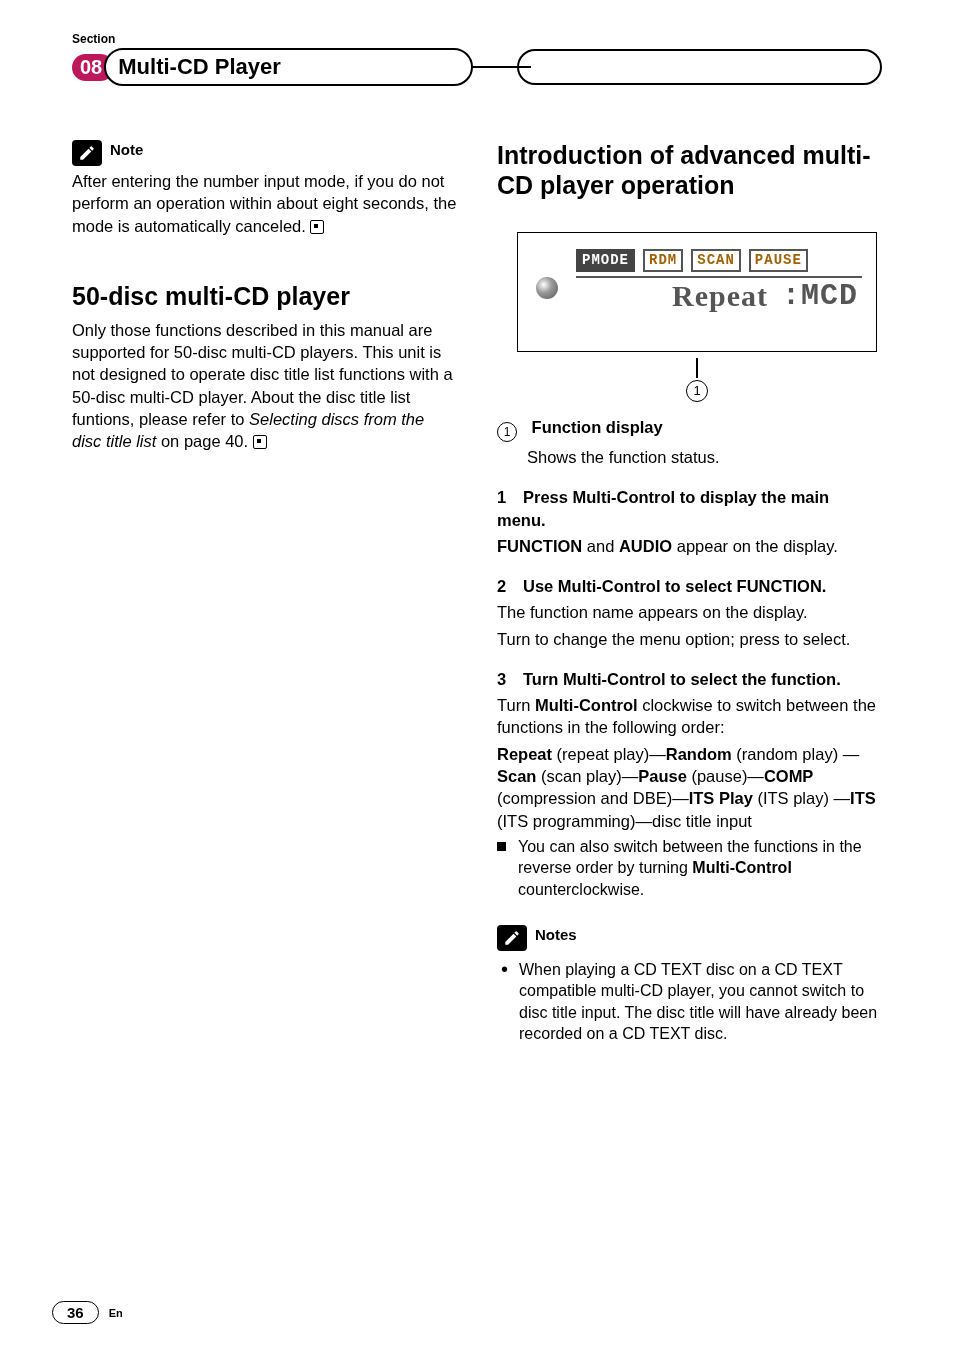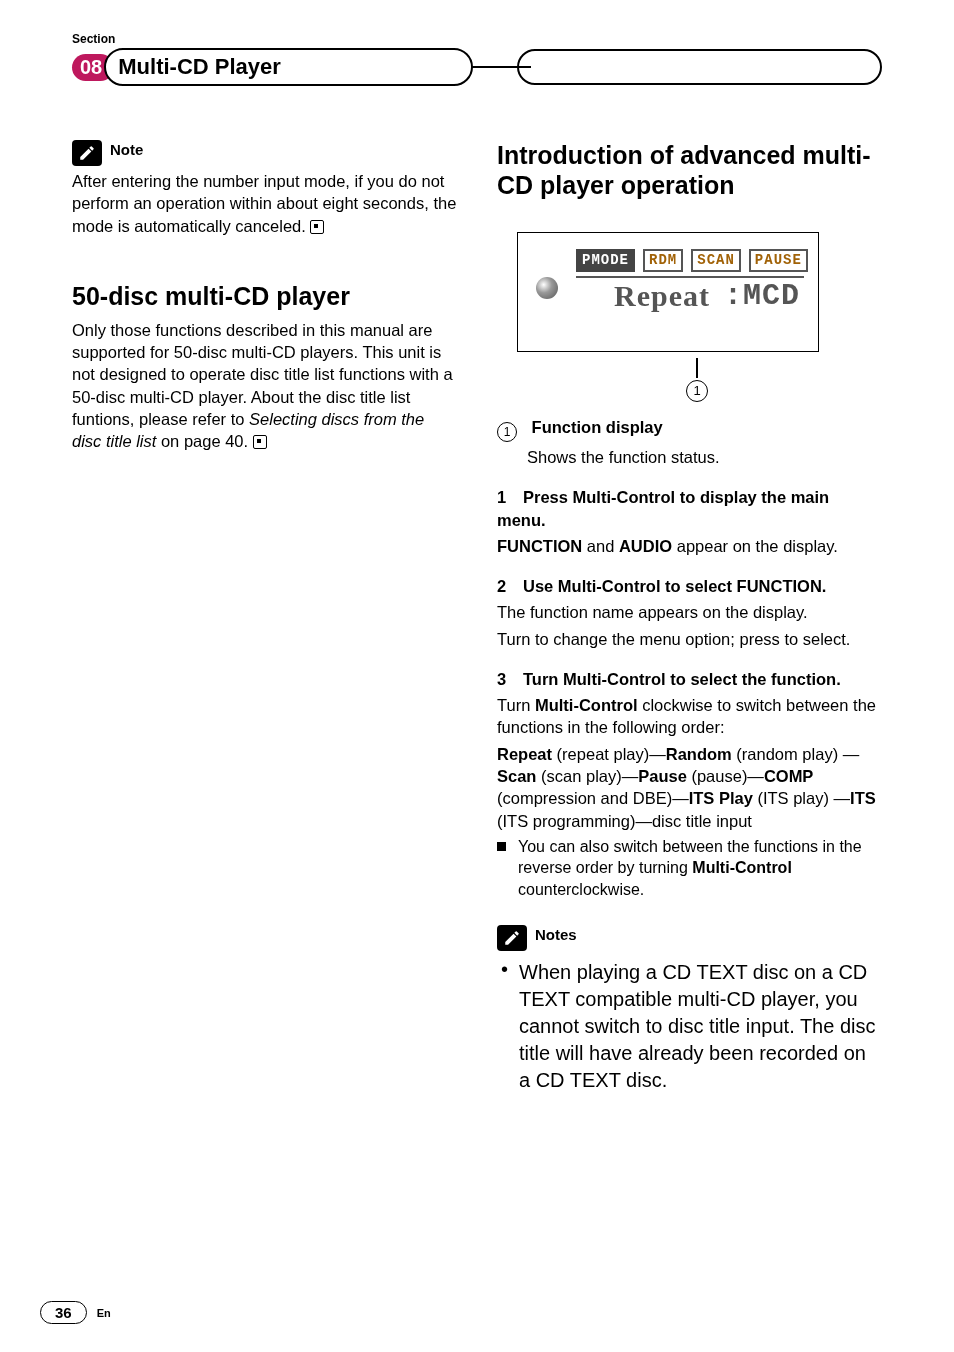--- a/index.html
+++ b/index.html
@@ -88,21 +88,21 @@
   .end-box:after{content:""; position:absolute; left:3px; top:3px; width:4px; height:4px; background:#000;}
   h2.section-h {
     font-size: 25px;
     font-weight: 900;
     margin: 44px 0 8px 0;
     line-height:1.2;
   }
   .italic { font-style: italic; }
   .display-panel {
     border:1.5px solid #000;
-    width: 302px; height:120px;
+    width: 360px; height:120px;
     margin: 32px 0 6px 20px;
     position:relative;
     padding:16px 14px 10px 14px;
     display:flex; flex-direction:column;
   }
   .dp-row1 { display:flex; gap:8px; align-items:center; margin-left:44px;}
   .tag { border:2px solid #555; padding:0 4px; font-family:"Courier New",monospace; font-weight:bold; font-size:14px; color:#a16207; letter-spacing:1px;}
   .tag.active{ background:#444; color:#fff; border-color:#444;}
   .dp-circle{
     position:absolute; left:18px; top:44px;
@@ -123,24 +123,24 @@
     display:inline-flex; width:20px; height:20px; border:1.5px solid #000; border-radius:50%;
     align-items:center; justify-content:center; font-size:12px; vertical-align:-3px; margin-right:10px;
   }
   .fn-label{ font-weight:800; }
   .step-num{ font-weight:800; display:inline-block; width:26px; }
   .step-head{ font-weight:800; margin-top:18px;}
   .b{ font-weight:800;}
   .bullet-row{ display:flex; gap:12px; margin-top:2px;}
   .sq{ width:9px; height:9px; background:#000; margin-top:6px; flex-shrink:0;}
   .notes-list{ margin-top:4px; padding-left:22px;}
-  .notes-list li{ list-style: none; position:relative; margin-bottom:4px; font-size:20px;}
+  .notes-list li{ list-style: none; position:relative; margin-bottom:4px; font-size:16px;}
   .notes-list li:before{ content:"•"; position:absolute; left:-18px; font-size:20px; line-height:1;}
   .footer{
-    position:absolute; left:40px; bottom:28px;
+    position:absolute; left:52px; bottom:28px;
     display:flex; align-items:center; gap:10px;
   }
   .page-oval{
     border:1.5px solid #000; border-radius:16px; padding:2px 14px;
     font-weight:800; font-size:15px;
   }
   .lang{ font-size:11px; font-weight:800;}
 </style>
 </head>
 <body>

